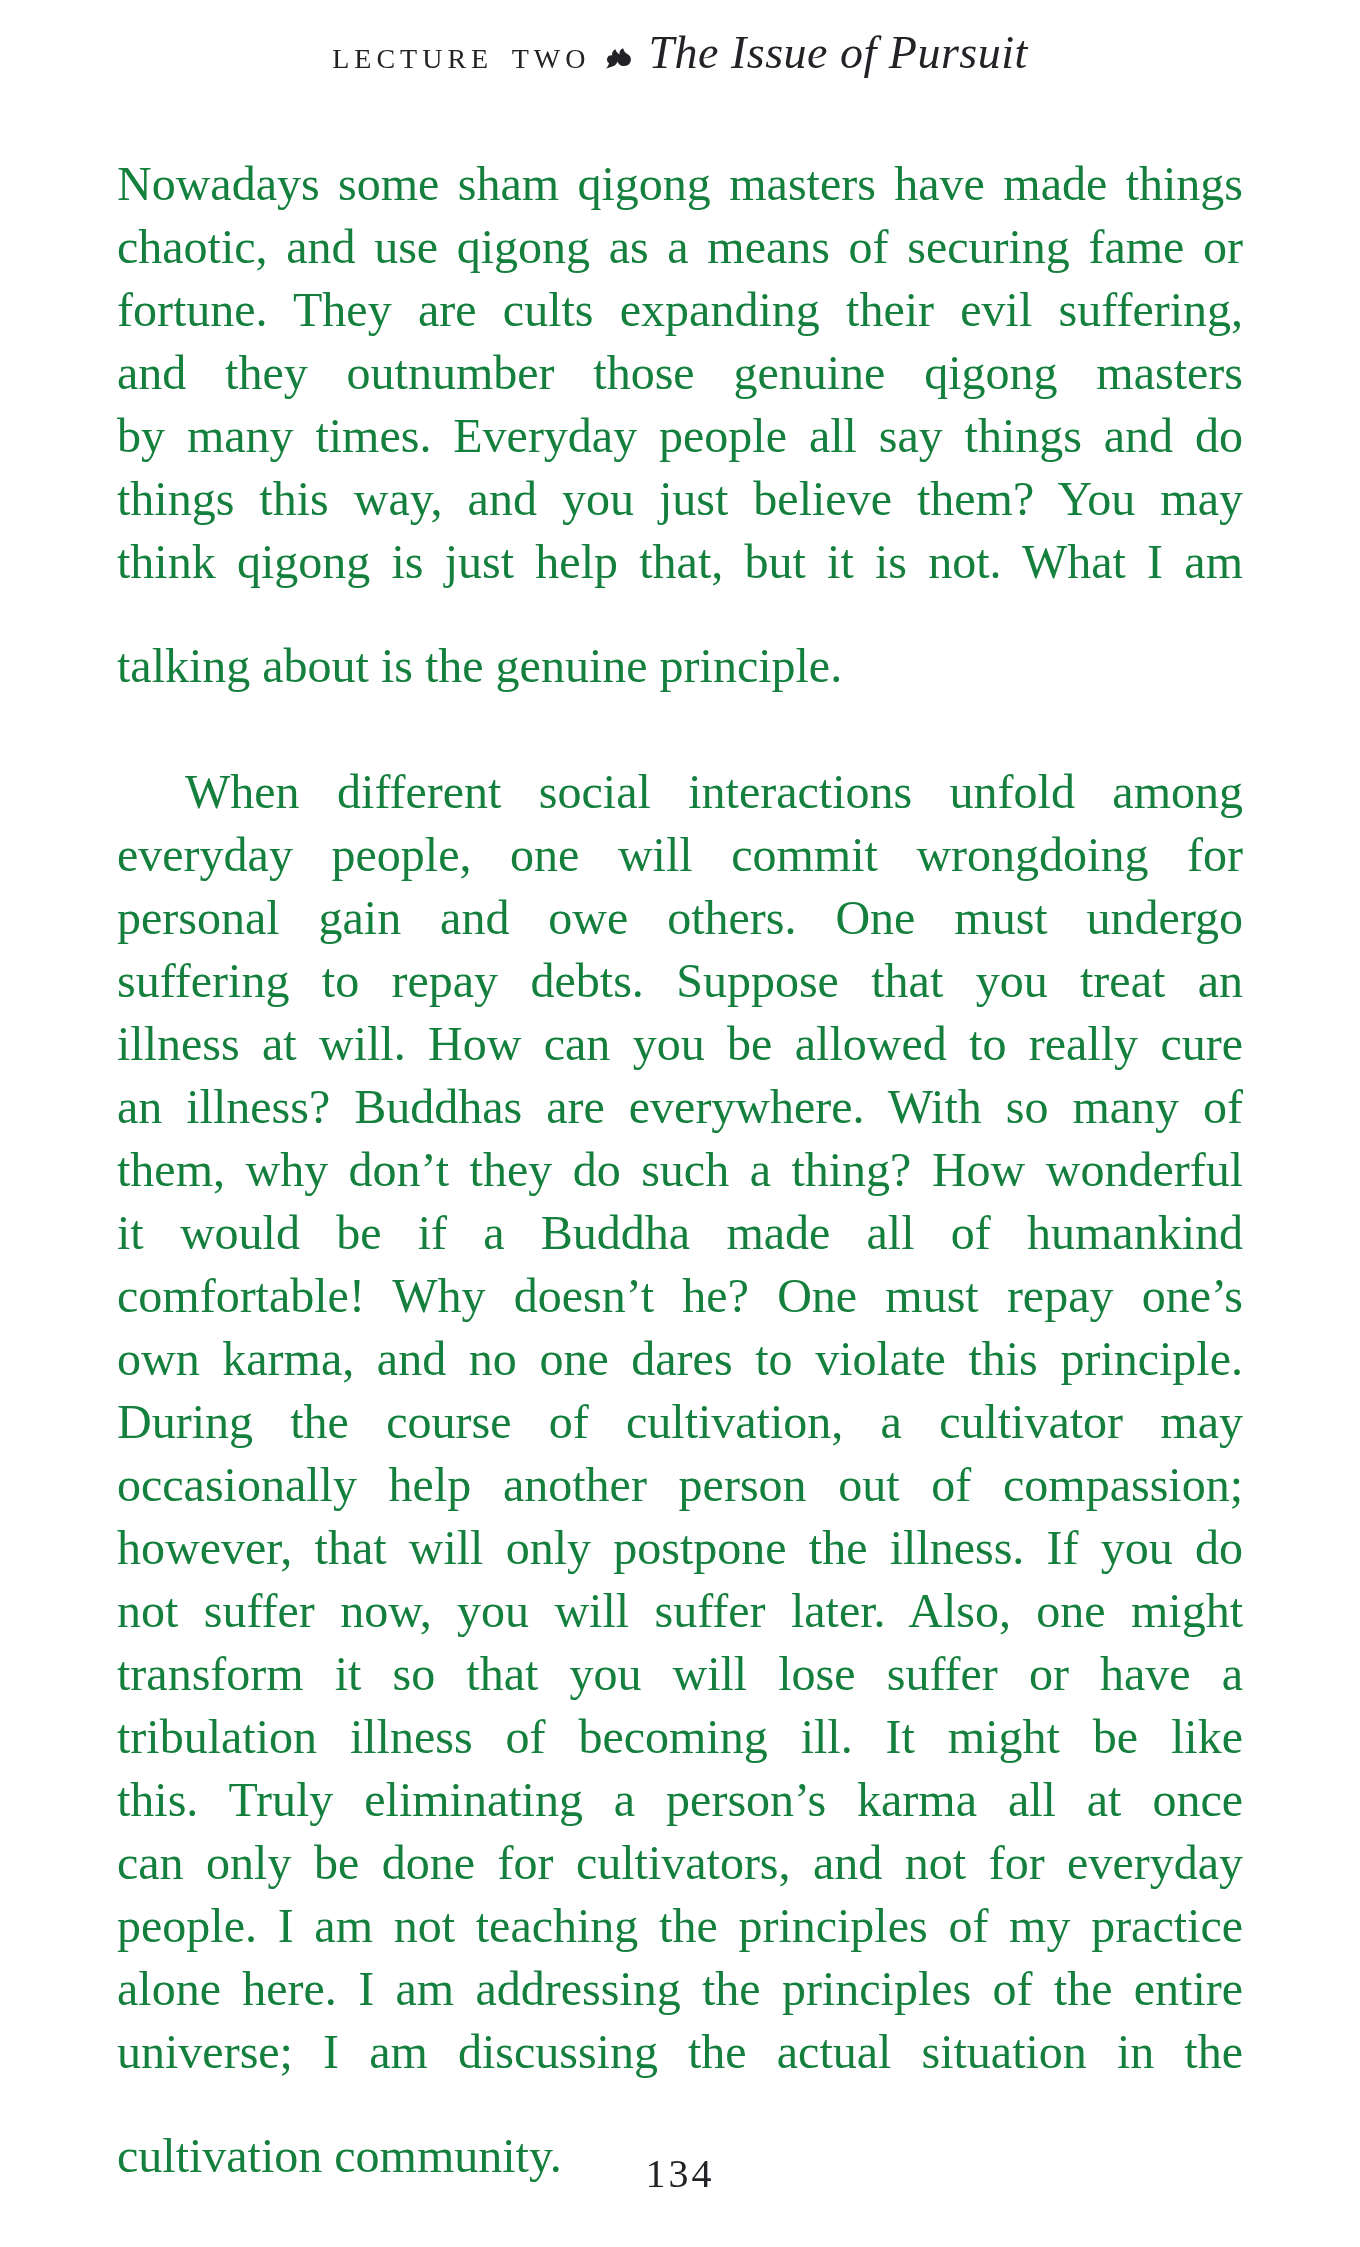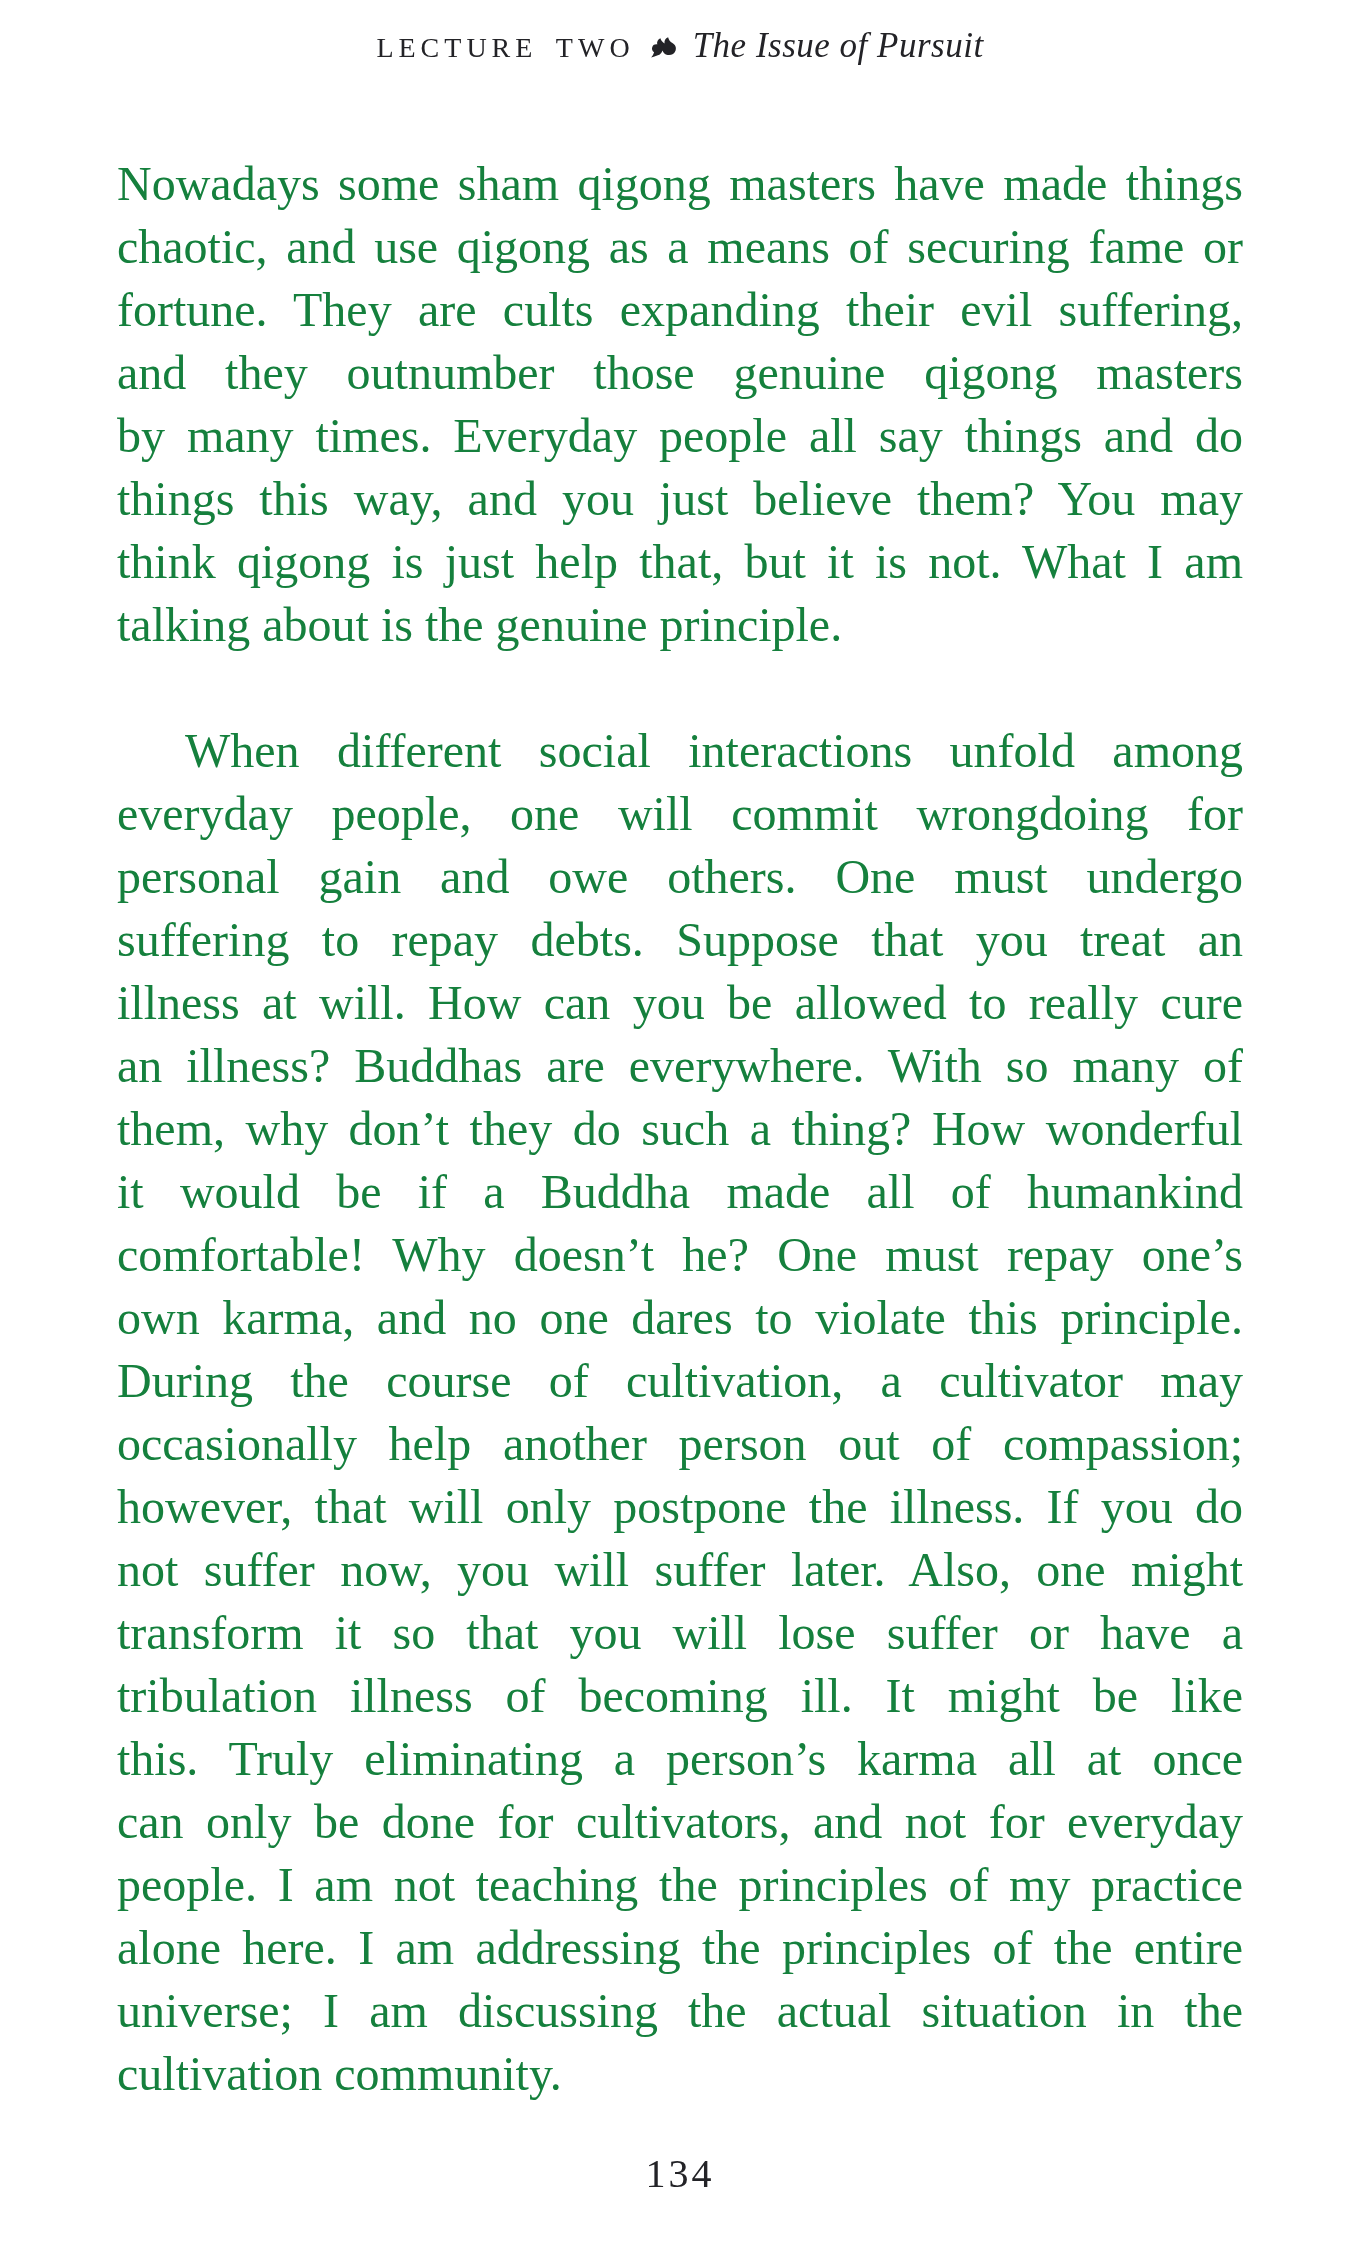--- a/index.html
+++ b/index.html
@@ -34,21 +34,21 @@
     word-spacing: 7px;
     color: #232327;
   }
   .ornament {
     margin: 0 16px 0 14px;
     transform: translateY(3px);
   }
   .ornament svg { display: block; }
   .ornament path { fill: #232327; }
   .chapter-title {
-    font-size: 35px;
+    font-size: 46px;
     font-style: italic;
     letter-spacing: 0.5px;
     color: #232327;
   }
 
   
   .body-text {
     position: absolute;
     top: 152px;
     left: 117px;
@@ -56,21 +56,21 @@
     font-size: 48px;
     line-height: 63px;
     color: #15803d;
   }
   .paragraph + .paragraph { margin-top: 63px; }
   .line {
     text-align: justify;
     text-align-last: justify;
     white-space: normal;
   }
-  .line.last { text-align-last: left; }
+  .line.last { text-align-last: left; margin-top: 41px; }
   .line.first-indent { padding-left: 68px; }
 
   
   .folio {
     position: absolute;
     top: 2142px;
     left: 117px;
     width: 1126px;
     text-align: center;
     font-size: 40px;

